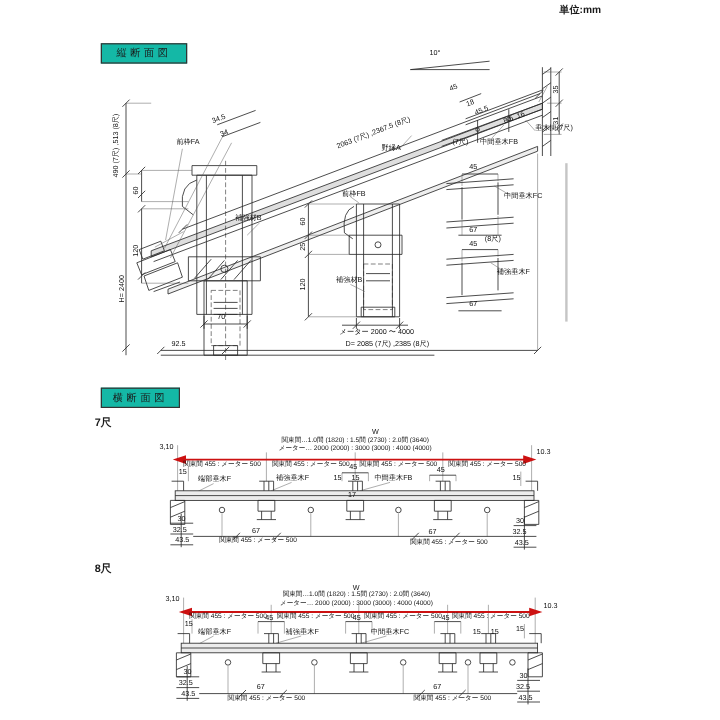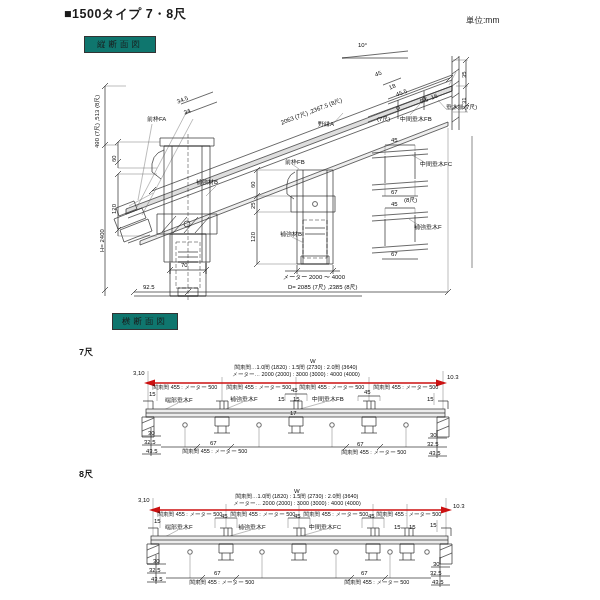--- a/index.html
+++ b/index.html
@@ -7,25 +7,25 @@
         font-family:"Liberation Sans","DejaVu Sans",sans-serif;color:#1a1a1a;}
   #page svg{position:absolute;left:0;top:0;}
   .t{position:absolute;font-size:6px;line-height:1;white-space:nowrap;transform-origin:0 0;color:#111;}
   .seg{font-size:5.5px;}
   .note{font-size:5.5px;}
   .lbl{font-size:6px;}
   .c{transform:translateX(-50%);}
   .r90{transform:rotate(-90deg);}
   .rsl{transform:rotate(-20.8deg);}
   .title{position:absolute;left:64px;top:6px;font-size:12.5px;font-weight:bold;letter-spacing:.5px;}
-  .unit{position:absolute;left:466px;top:15px;font-size:8.5px;}
+  .unit{position:absolute;left:466px;top:3px;font-size:8.5px;font-weight:bold;}
   .boxlbl{position:absolute;border:1px solid #333;font-size:8.5px;text-align:center;
-          letter-spacing:3px;padding:2px 0 1px 0;background:#0f766e;}
+          letter-spacing:3px;padding:2px 0 1px 0;background:#14b8a6;}
   #vbox{left:84px;top:36px;width:70px;}
-  #hbox{left:84px;top:313px;width:64px;margin-left:28px;}
+  #hbox{left:84px;top:323px;width:64px;}
   .seclbl{position:absolute;font-size:9px;font-weight:bold;}
 </style>
 </head>
 <body>
 
 <div id="page">
 
 <svg width="600" height="600" viewBox="0 0 600 600">
 
   <g stroke="#2b2b2b" stroke-width="0.7" fill="none">
@@ -120,21 +120,20 @@
     <path d="M147,564 H166 M147,573 H166 M147,582 H166 M156,555 V584 M431,567 H450 M431,576 H450 M431,585 H450 M440,557 V587"></path>
     <path d="M166,578 H431 M199,581 l6,-6 M233,581 l6,-6 M348,581 l6,-6 M382,581 l6,-6"></path>
   </g>
   <g>
     <path d="M155,510 H444" stroke="#cc1111" stroke-width="1.5"></path>
     <polygon points="149,510 160,506.4 160,513.6" fill="#cc1111"></polygon>
     <polygon points="452,510 441,506.4 441,513.6" fill="#cc1111"></polygon>
   </g>
 </svg>
 
-<div class="title">■1500タイプ 7・8尺</div>
 <div class="unit">単位:mm</div>
 
 <div class="boxlbl" id="vbox">縦断面図</div>
 <span class="t" style="left:358px;top:42px;">10°</span>
 <span class="t rsl" style="left:280px;top:120px;">2063 (7尺) ,2367.5 (8尺)</span>
 <span class="t rsl" style="left:176px;top:99px;">34.5</span>
 <span class="t rsl" style="left:183px;top:110px;">34</span>
 <span class="t lbl" style="left:147px;top:116px;">前枠FA</span>
 <span class="t r90" style="left:94px;top:148px;">490 (7尺) ,513 (8尺)</span>
 <span class="t r90" style="left:99px;top:252px;">H= 2400</span>

